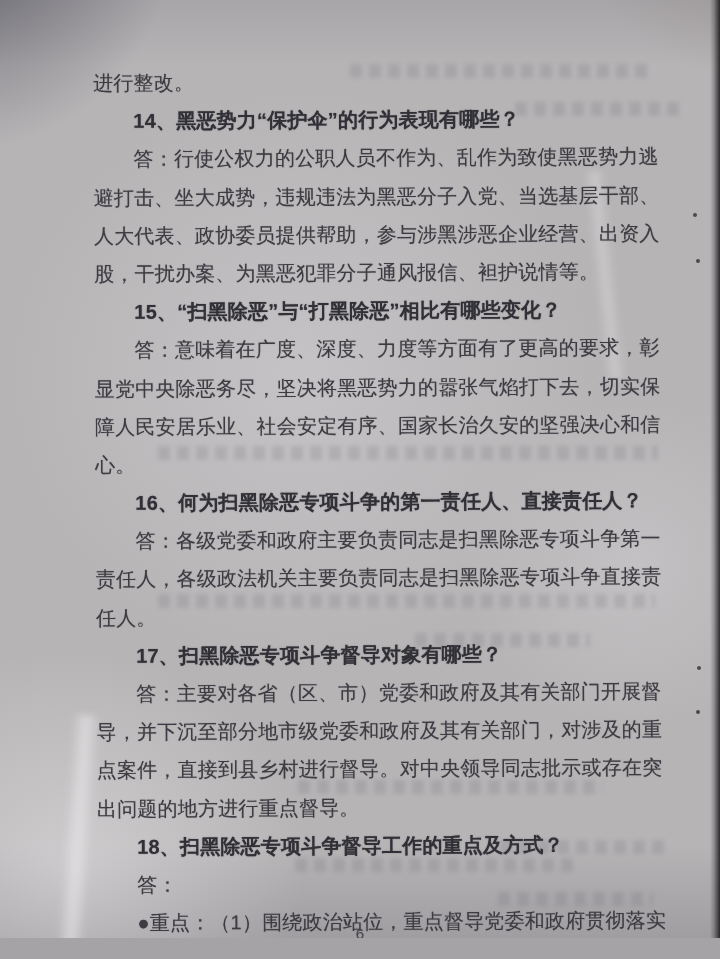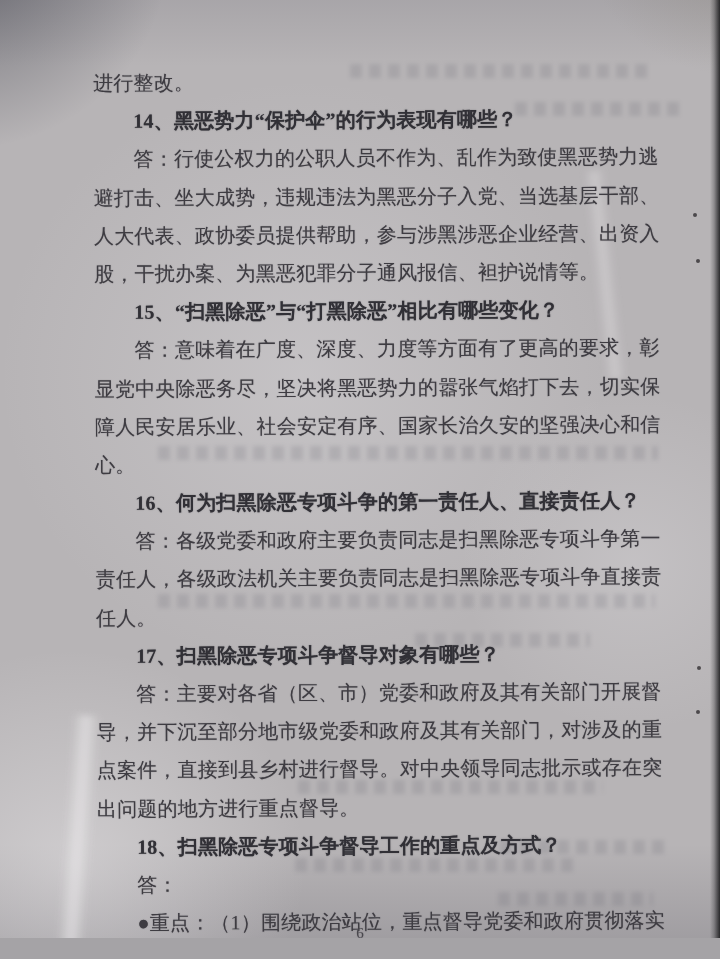--- a/index.html
+++ b/index.html
@@ -6,21 +6,21 @@
   .photo{
     position:relative;width:720px;height:938px;overflow:hidden;
     background:
       radial-gradient(42% 30% at -6% -5%, rgba(47,49,60,0.55), rgba(47,49,60,0) 70%),
       radial-gradient(35% 22% at 104% -6%, rgba(125,118,104,0.32), rgba(125,118,104,0) 65%),
       radial-gradient(50% 35% at 10% 92%, rgba(229,227,229,0.5), rgba(229,227,229,0) 65%),
       radial-gradient(60% 45% at 42% 40%, rgba(214,212,215,0.45), rgba(214,212,215,0) 70%),
       radial-gradient(40% 30% at 88% 60%, rgba(222,220,223,0.32), rgba(222,220,223,0) 60%),
       linear-gradient(180deg, rgba(124,122,130,0.25) 0%, rgba(124,122,130,0) 7%, rgba(124,122,130,0) 90%, rgba(108,106,114,0.3) 100%),
       #b7b4b6;
-    font-family:Liberation Serif, serif;
+    font-family:Liberation Sans, sans-serif;
   }
   .edge-right{position:absolute;top:0;right:0;width:10px;height:100%;
     background:linear-gradient(90deg, rgba(25,25,28,0) 0%, rgba(25,25,28,0.25) 40%, rgba(18,18,20,0.85) 100%);}
   .text{position:absolute;left:93px;top:64px;width:570px;transform:rotate(-0.3deg);transform-origin:0 0;}
   .ln{font-size:20px;line-height:38.2px;height:38.2px;white-space:nowrap;
       color:#3e3c42;text-shadow:0 0 1px rgba(62,60,66,0.5);letter-spacing:0.2px;}
   .ind{padding-left:40px;}
   .hd{font-weight:bold;color:#313036;text-shadow:0 0 1.2px rgba(49,48,54,0.6);}
   .pagenum{position:absolute;left:0;right:0;top:925px;text-align:center;
       font-size:15px;color:#4a484e;text-shadow:0 0 1px rgba(74,72,78,0.5);}

